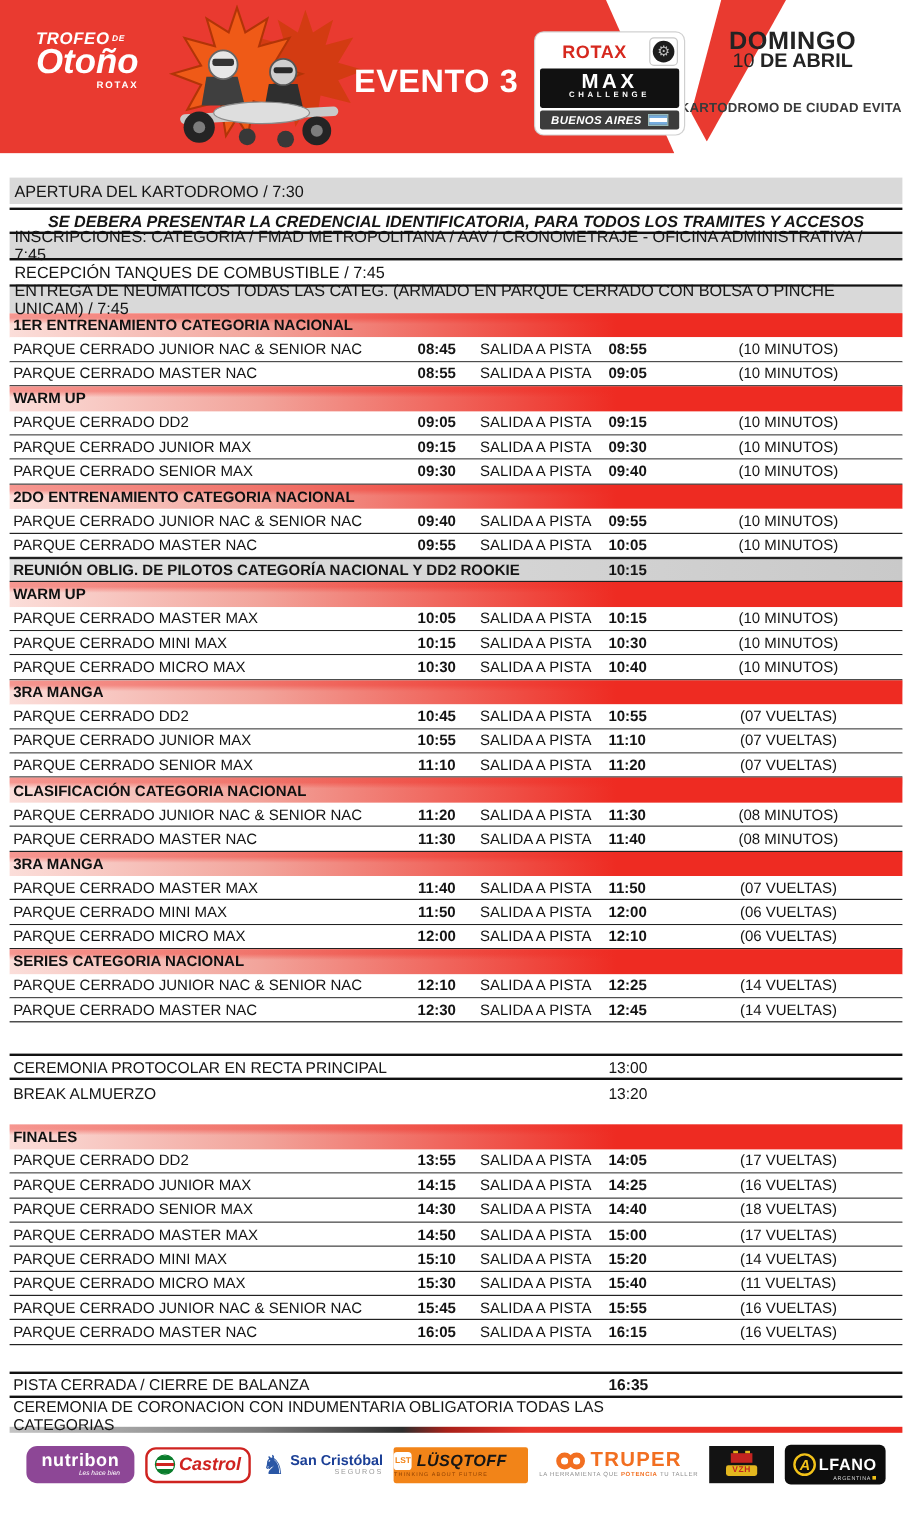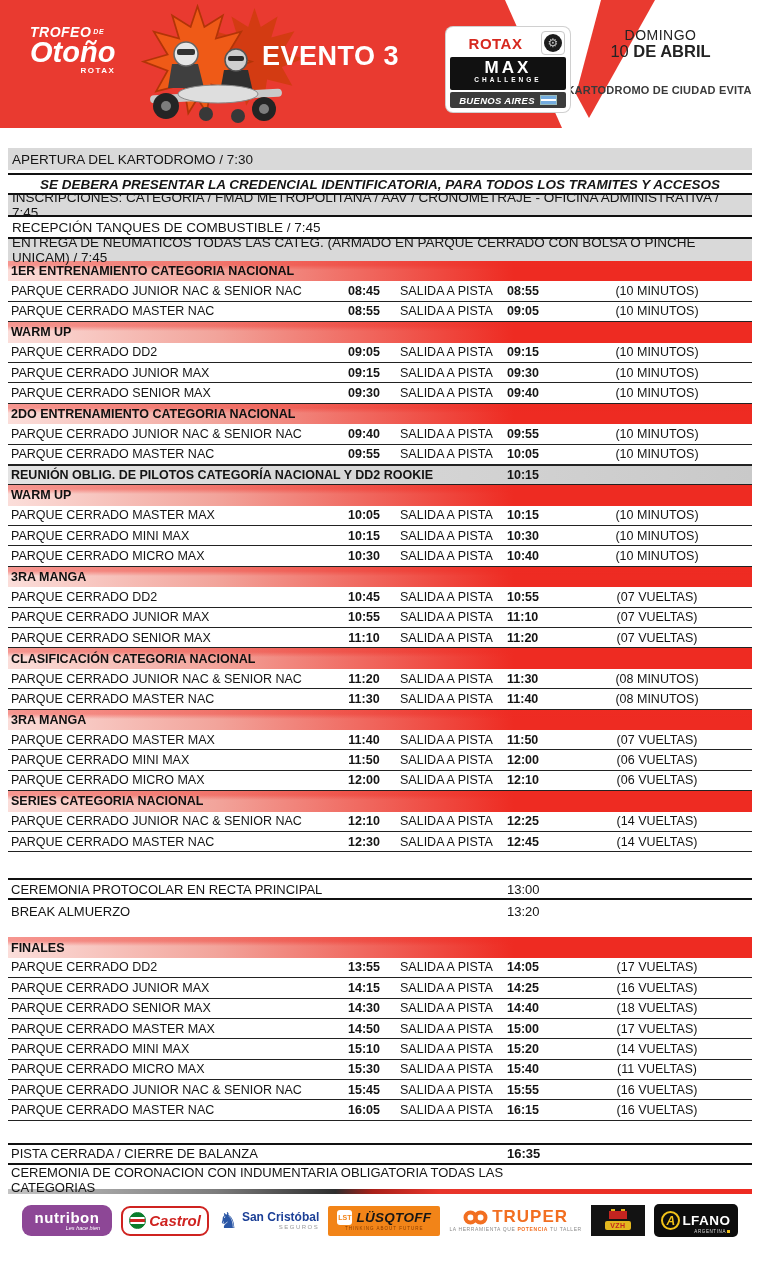--- a/index.html
+++ b/index.html
@@ -10,36 +10,36 @@
   .banner{position:relative;height:128px;background:#fff;overflow:hidden;}
   .banner-red,.banner-stripe{position:absolute;top:0;left:0;width:764px;height:128px;background:#e93a30;}
   .banner-red{clip-path:polygon(0 0,505px 0,562px 128px,0 128px);}
   .banner-stripe{clip-path:polygon(601px 0,655px 0,589px 118px,576px 94px);}
   .trofeo{position:absolute;left:30px;top:24px;color:#fff;z-index:3;}
   .trofeo-top{font-size:14px;font-weight:800;font-style:italic;letter-spacing:.5px;}
   .trofeo-top .de{font-size:7px;vertical-align:3px;margin-left:2px;}
   .trofeo-script{font-family:Liberation Sans, sans-serif;font-style:italic;font-weight:700;font-size:29px;line-height:28px;margin-top:-2px;}
   .trofeo-rotax{font-size:8px;font-weight:700;letter-spacing:1.5px;text-align:right;margin-top:0;}
   .kart-art{position:absolute;left:132px;top:4px;z-index:2;}
-  .evento{position:absolute;left:262px;top:41px;width:170px;text-align:left;z-index:3;
+  .evento{position:absolute;left:262px;top:53px;width:170px;text-align:right;z-index:3;
           color:#fff;font-size:27px;font-weight:800;letter-spacing:.5px;}
   .badge{position:absolute;left:446px;top:27px;width:116px;z-index:4;background:#fff;border-radius:7px;
          padding:4px;box-shadow:0 0 0 1px #d0d0d0;display:flex;flex-direction:column;gap:2px;}
   .badge-top{display:flex;align-items:center;height:24px;}
   .badge-rotax{flex:1;text-align:center;color:#d6281e;font-weight:800;font-size:15px;letter-spacing:.5px;}
   .badge-gear{width:22px;height:22px;border-radius:4px;border:1px solid #c9c9c9;display:flex;align-items:center;justify-content:center;margin-right:1px;}
   .badge-gear .gear{width:18px;height:18px;border-radius:50%;background:#1c1c1c;color:#bdbdbd;font-size:12px;line-height:18px;text-align:center;}
   .badge-mid{background:#111;border-radius:2px;height:33px;color:#fff;text-align:center;padding-top:2px;box-sizing:border-box;}
   .badge-max{font-size:17px;font-weight:800;letter-spacing:3px;line-height:17px;}
   .badge-challenge{font-size:6.5px;font-weight:700;letter-spacing:3px;line-height:8px;}
   .badge-bot{background:#3c3c3c;border-radius:2px;height:16px;display:flex;align-items:center;justify-content:center;gap:5px;}
   .badge-ba{color:#fff;font-size:9.5px;font-weight:800;font-style:italic;letter-spacing:.3px;}
   .flag{width:15px;height:8px;background:linear-gradient(to bottom,#74acdf 0 33%,#fff 33% 66%,#74acdf 66% 100%);border:.5px solid #9bb;}
   .day-block{position:absolute;left:583px;top:27px;width:155px;text-align:center;color:#232323;z-index:3;line-height:16px;}
-  .day-name{font-size:14px;font-weight:400;letter-spacing:.5px;}
+  .day-name{font-size:21px;font-weight:700;letter-spacing:.5px;}
   .day-date{font-size:16.5px;font-weight:500;}
   .day-date b{font-weight:800;}
   .venue{position:absolute;left:559px;top:84px;width:200px;text-align:center;font-size:11px;font-weight:700;
          color:#3a3a3a;letter-spacing:.2px;z-index:3;}
 
   
   .content{position:absolute;top:148px;left:8px;width:744px;}
   .info{height:22px;display:flex;align-items:center;font-size:13.5px;color:#151515;padding:0 4px;box-sizing:border-box;}
   .info.gray{background:#d9d9d9;}
   .info.em{font-weight:700;font-style:italic;border-top:2px solid #111;border-bottom:2px solid #111;margin-top:3px;justify-content:center;}
@@ -78,21 +78,21 @@
   .sp-nutribon .tg{font-size:5.5px;font-style:italic;align-self:flex-end;margin-right:12px;}
   .sp-castrol{width:88px;height:30px;background:#fff;border:2px solid #cf2320;border-radius:9px;display:flex;align-items:center;justify-content:center;gap:3px;box-sizing:border-box;}
   .castrol-ball{width:15px;height:15px;border-radius:50%;overflow:hidden;
     background:linear-gradient(to bottom,#0a7d2c 0 4px,#fff 4px 6px,#cf2320 6px 9px,#fff 9px 11px,#0a7d2c 11px 15px);border:.5px solid #0a7d2c;}
   .sp-castrol .nm{color:#cf2320;font-style:italic;font-weight:800;font-size:15px;}
   .sp-sc{display:flex;align-items:center;gap:4px;}
   .sp-sc .knight{font-size:22px;color:#2a56a5;line-height:22px;}
   .sp-sc .col{display:flex;flex-direction:column;align-items:flex-end;}
   .sp-sc .nm{font-size:12px;font-weight:800;color:#1b3f96;line-height:12px;}
   .sp-sc .tg{font-size:6px;color:#999;letter-spacing:1.5px;margin-top:1px;}
-  .sp-lus{width:112px;height:30px;background:#f28418;display:flex;flex-direction:column;align-items:center;justify-content:center;border-radius:2px;}
+  .sp-lus{width:112px;height:30px;background:#f28418;display:flex;flex-direction:column;justify-content:center;border-radius:2px;}
   .sp-lus .row{display:flex;align-items:center;gap:4px;}
   .sp-lus .mono{width:15px;height:15px;background:#fff;border-radius:3px;color:#f28418;font-size:7px;font-weight:800;display:flex;align-items:center;justify-content:center;}
   .sp-lus .nm{color:#161616;font-weight:900;font-style:italic;font-size:13.5px;letter-spacing:.3px;}
   .sp-lus .tg{font-size:4.5px;color:#8d3f00;letter-spacing:1px;margin-top:1px;}
   .sp-truper{display:flex;flex-direction:column;align-items:center;}
   .sp-truper .row{display:flex;align-items:center;gap:3px;}
   .sp-truper .nm{color:#f26f21;font-weight:900;font-size:17px;letter-spacing:1px;line-height:16px;}
   .sp-truper .tg{font-size:5px;color:#8c8c8c;letter-spacing:.6px;margin-top:1px;}
   .sp-truper .tg b{color:#f26f21;font-weight:700;}
   .sp-vzh{width:54px;height:31px;background:#131313;display:flex;flex-direction:column;align-items:center;justify-content:center;gap:2px;}

